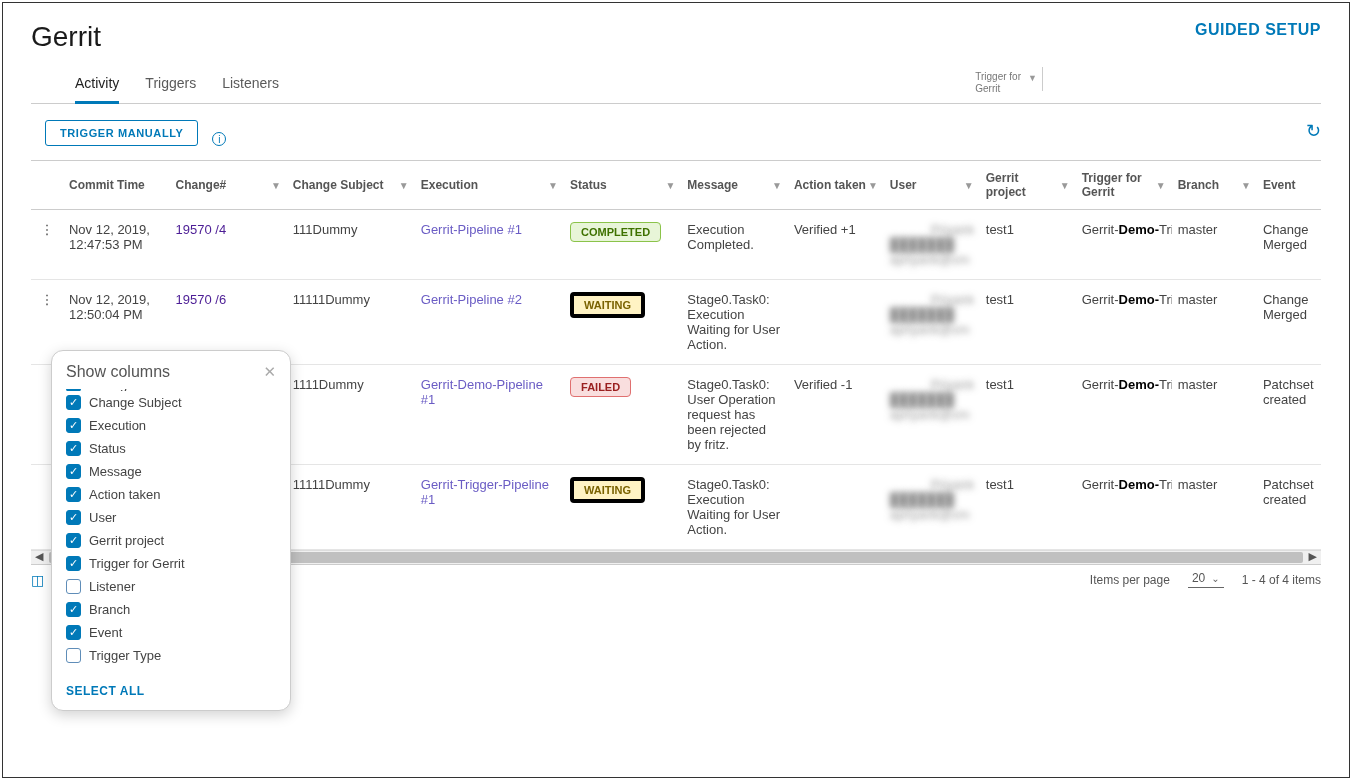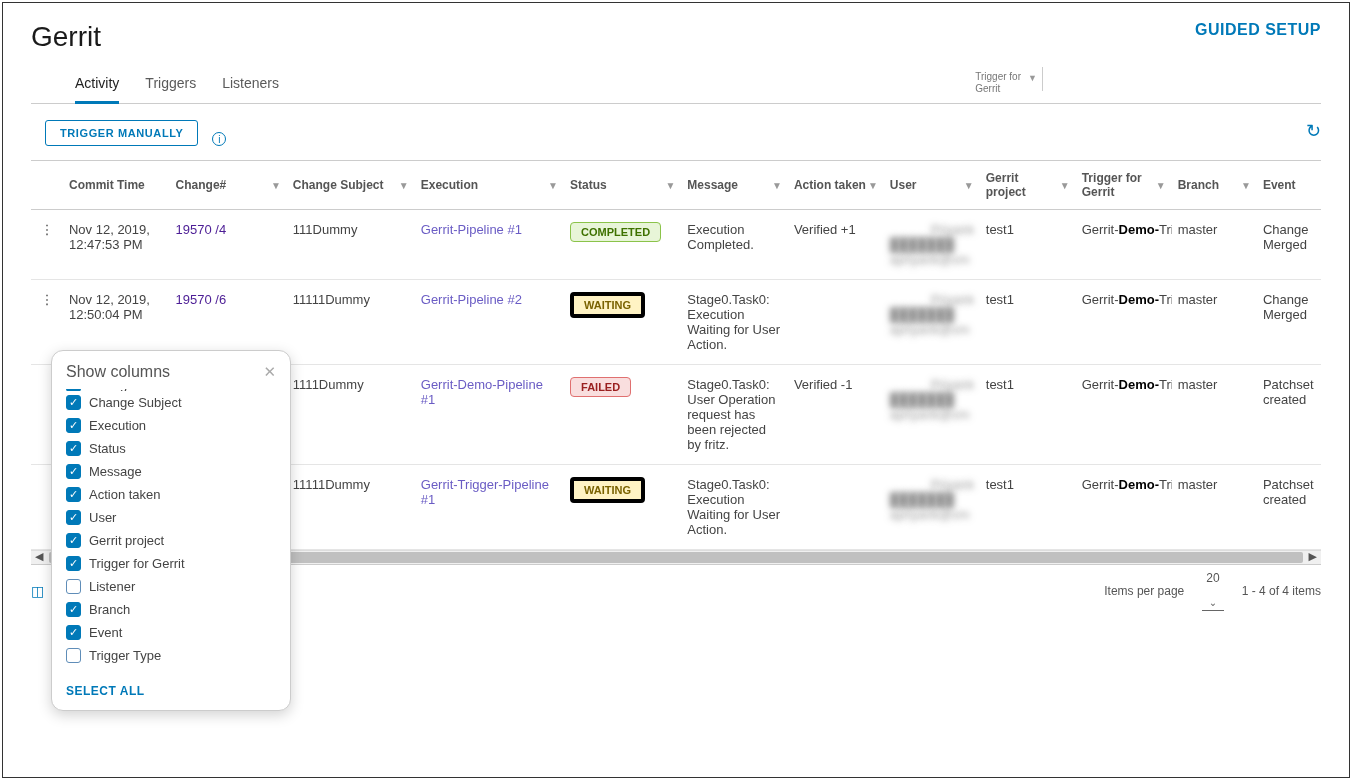--- a/index.html
+++ b/index.html
@@ -219,25 +219,24 @@
   font-size: 14px;
 }
 .pager {
   display: flex;
   align-items: center;
   gap: 18px;
 }
 .page-size {
   display: inline-flex;
   align-items: center;
-  gap: 12px;
+  gap: 6px;
   border-bottom: 1px solid #666;
   padding: 0 4px 2px 4px;
   cursor: pointer;
-  flex-direction: column;
 }
 .popover {
   position: absolute;
   left: 48px;
   top: 347px;
   width: 240px;
   background: #fff;
   border: 1px solid #ccc;
   border-radius: 12px;
   box-shadow: 0 4px 14px rgba(0,0,0,0.18);

